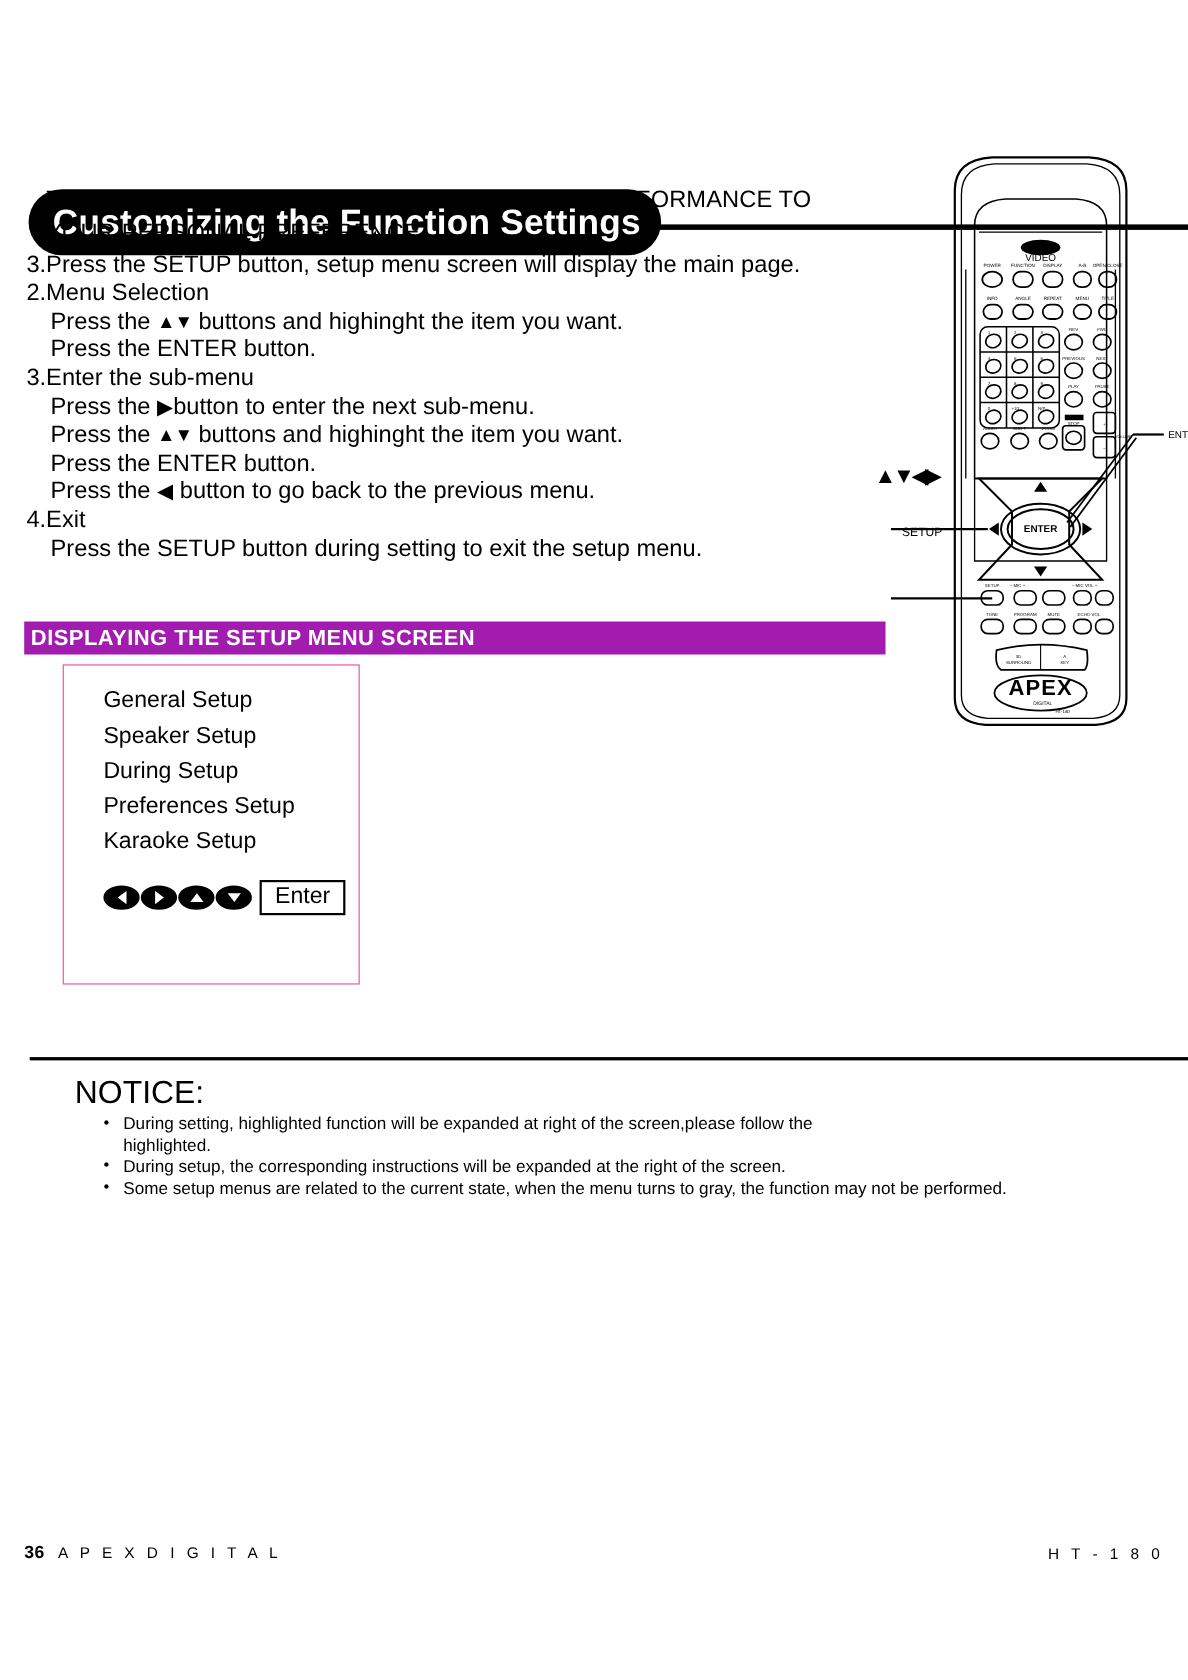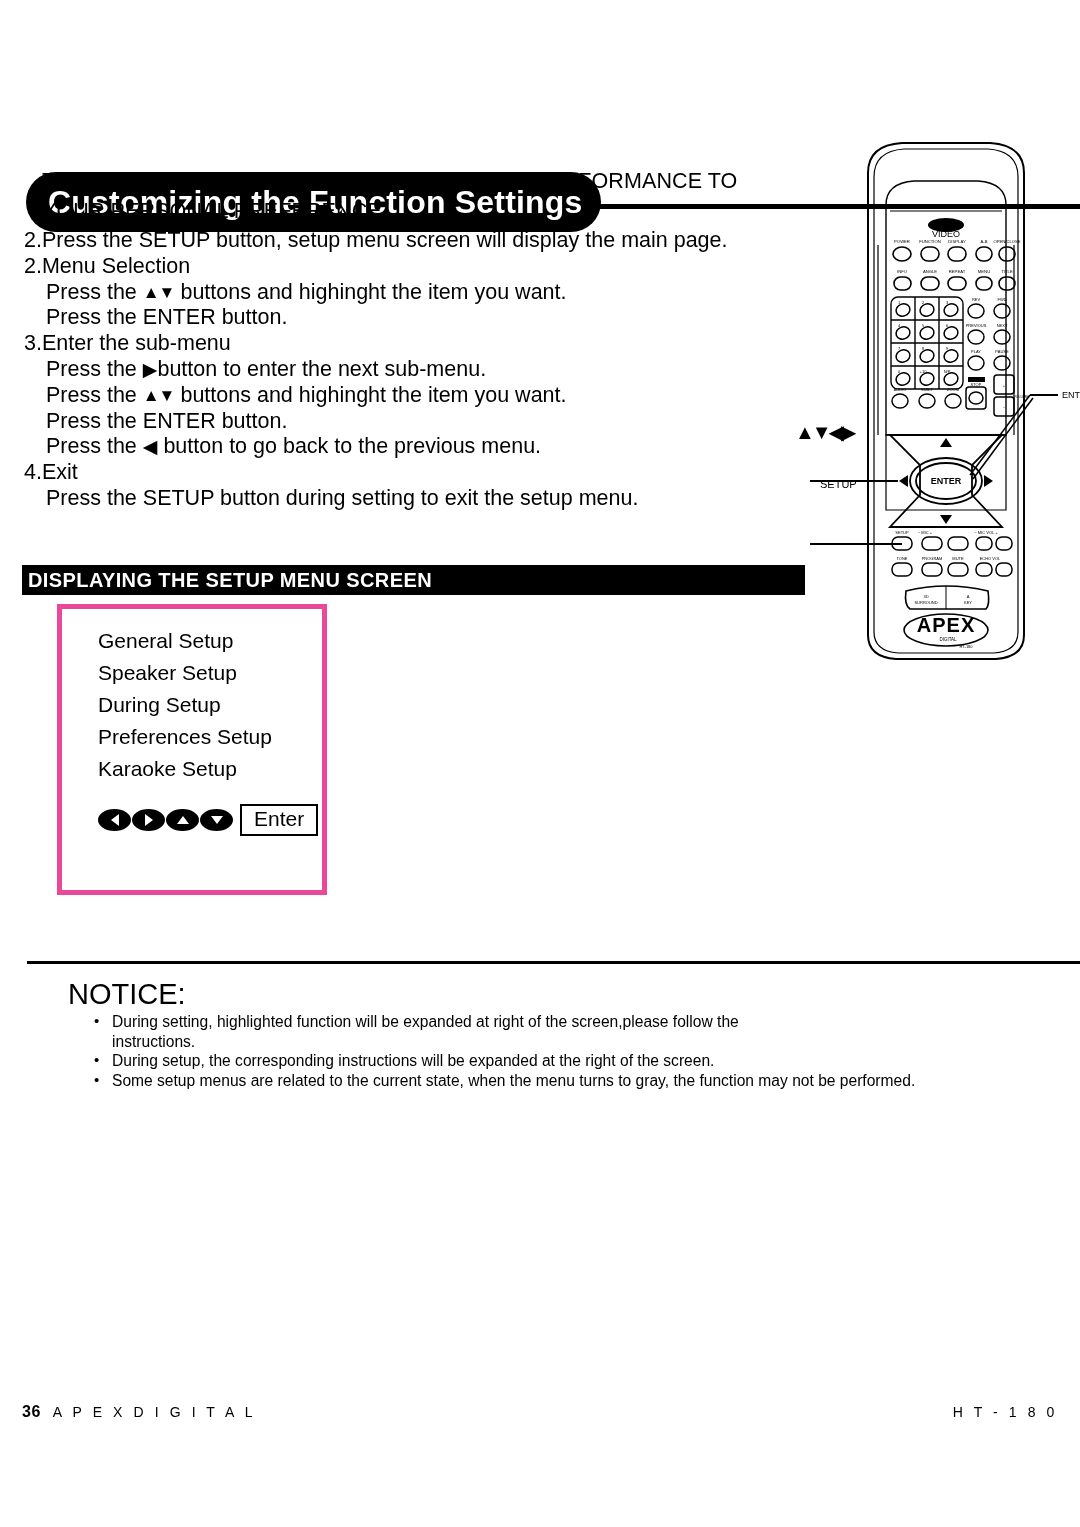--- a/index.html
+++ b/index.html
@@ -89,42 +89,42 @@
   }
   .glyph.single { font-size: 19px; vertical-align: 0px; letter-spacing: 0; }
 
   
   #section-banner {
     position: absolute;
     left: 22px;
     top: 565px;
     width: 783px;
     height: 30px;
-    background: #000000;
+    background: #a21caf;
     display: flex;
     align-items: center;
     padding-left: 6px;
     box-sizing: border-box;
   }
   #section-banner-label {
     color: #fff;
     font-size: 20px;
     font-weight: bold;
     letter-spacing: 0.4px;
     white-space: nowrap;
   }
 
   
   #osd-box {
     position: absolute;
     left: 57px;
     top: 604px;
     width: 270px;
     height: 291px;
-    border: 5px solid #ec4899;
+    border: 1px solid #ec4899;
     box-sizing: border-box;
     background: #fff;
   }
   #osd-list {
     position: absolute;
     left: 36px;
     top: 16px;
     width: 230px;
   }
   .osd-item {
@@ -274,21 +274,21 @@
   </div>
 </div>
 
 <div id="intro">
   <span class="ln">THE HT-180 ALLOWS YOU TO CUSTOMIZE THE PERFORMANCE TO</span>
   <span class="ln">YOUR PERSONAL PREFERENCE.</span>
 </div>
 
 <div id="steps">
   <span class="step-line">
-    <span>2.Press the SETUP button, setup menu screen will display the main page.</span>
+    <span>3.Press the SETUP button, setup menu screen will display the main page.</span>
   </span>
   <span class="step-line">
     <span>2.Menu Selection</span>
   </span>
   <span class="step-line indent">
     <span>Press the </span><span class="glyph">▲▼</span><span> buttons and highinght the item you want.</span>
   </span>
   <span class="step-line indent">
     <span>Press the ENTER button.</span>
   </span>
@@ -343,21 +343,21 @@
     <span id="enter-button">Enter</span>
   </div>
 </div>
 
 <div id="notice-divider"></div>
 <div id="notice-title">NOTICE:</div>
 <div id="notice-list">
   <span class="notice-item">
     <span class="notice-bullet">•</span>
     <span class="cont">During setting, highlighted function will be expanded at right of the screen,please follow the</span>
-    <span class="cont">instructions.</span>
+    <span class="cont">highlighted.</span>
   </span>
   <span class="notice-item">
     <span class="notice-bullet">•</span>
     <span class="cont">During setup, the corresponding instructions will be expanded at the right of the screen.</span>
   </span>
   <span class="notice-item">
     <span class="notice-bullet">•</span>
     <span class="cont">Some setup menus are related to the current state, when the menu turns to gray, the function may not be performed.</span>
   </span>
 </div>

